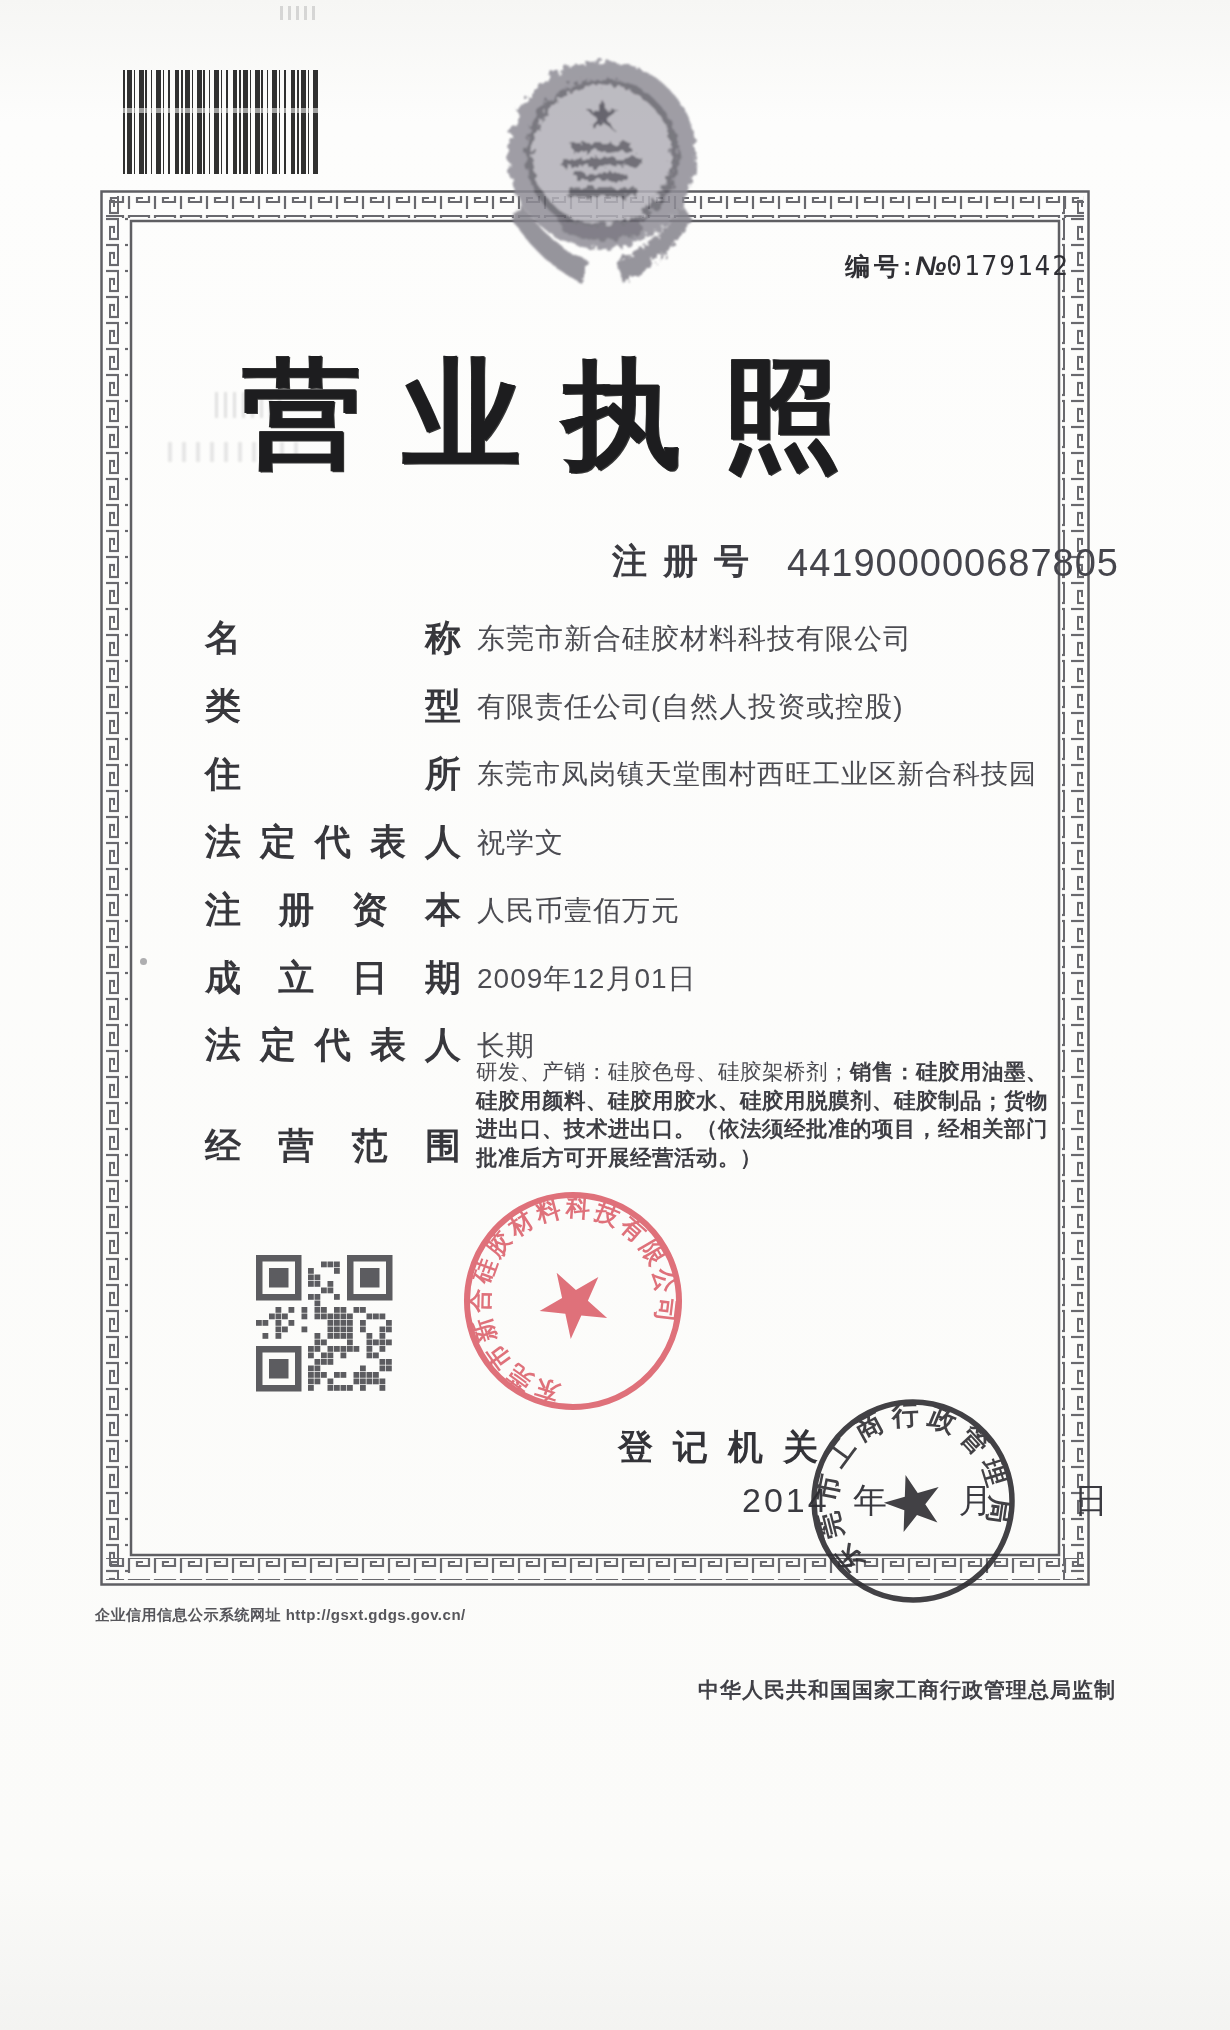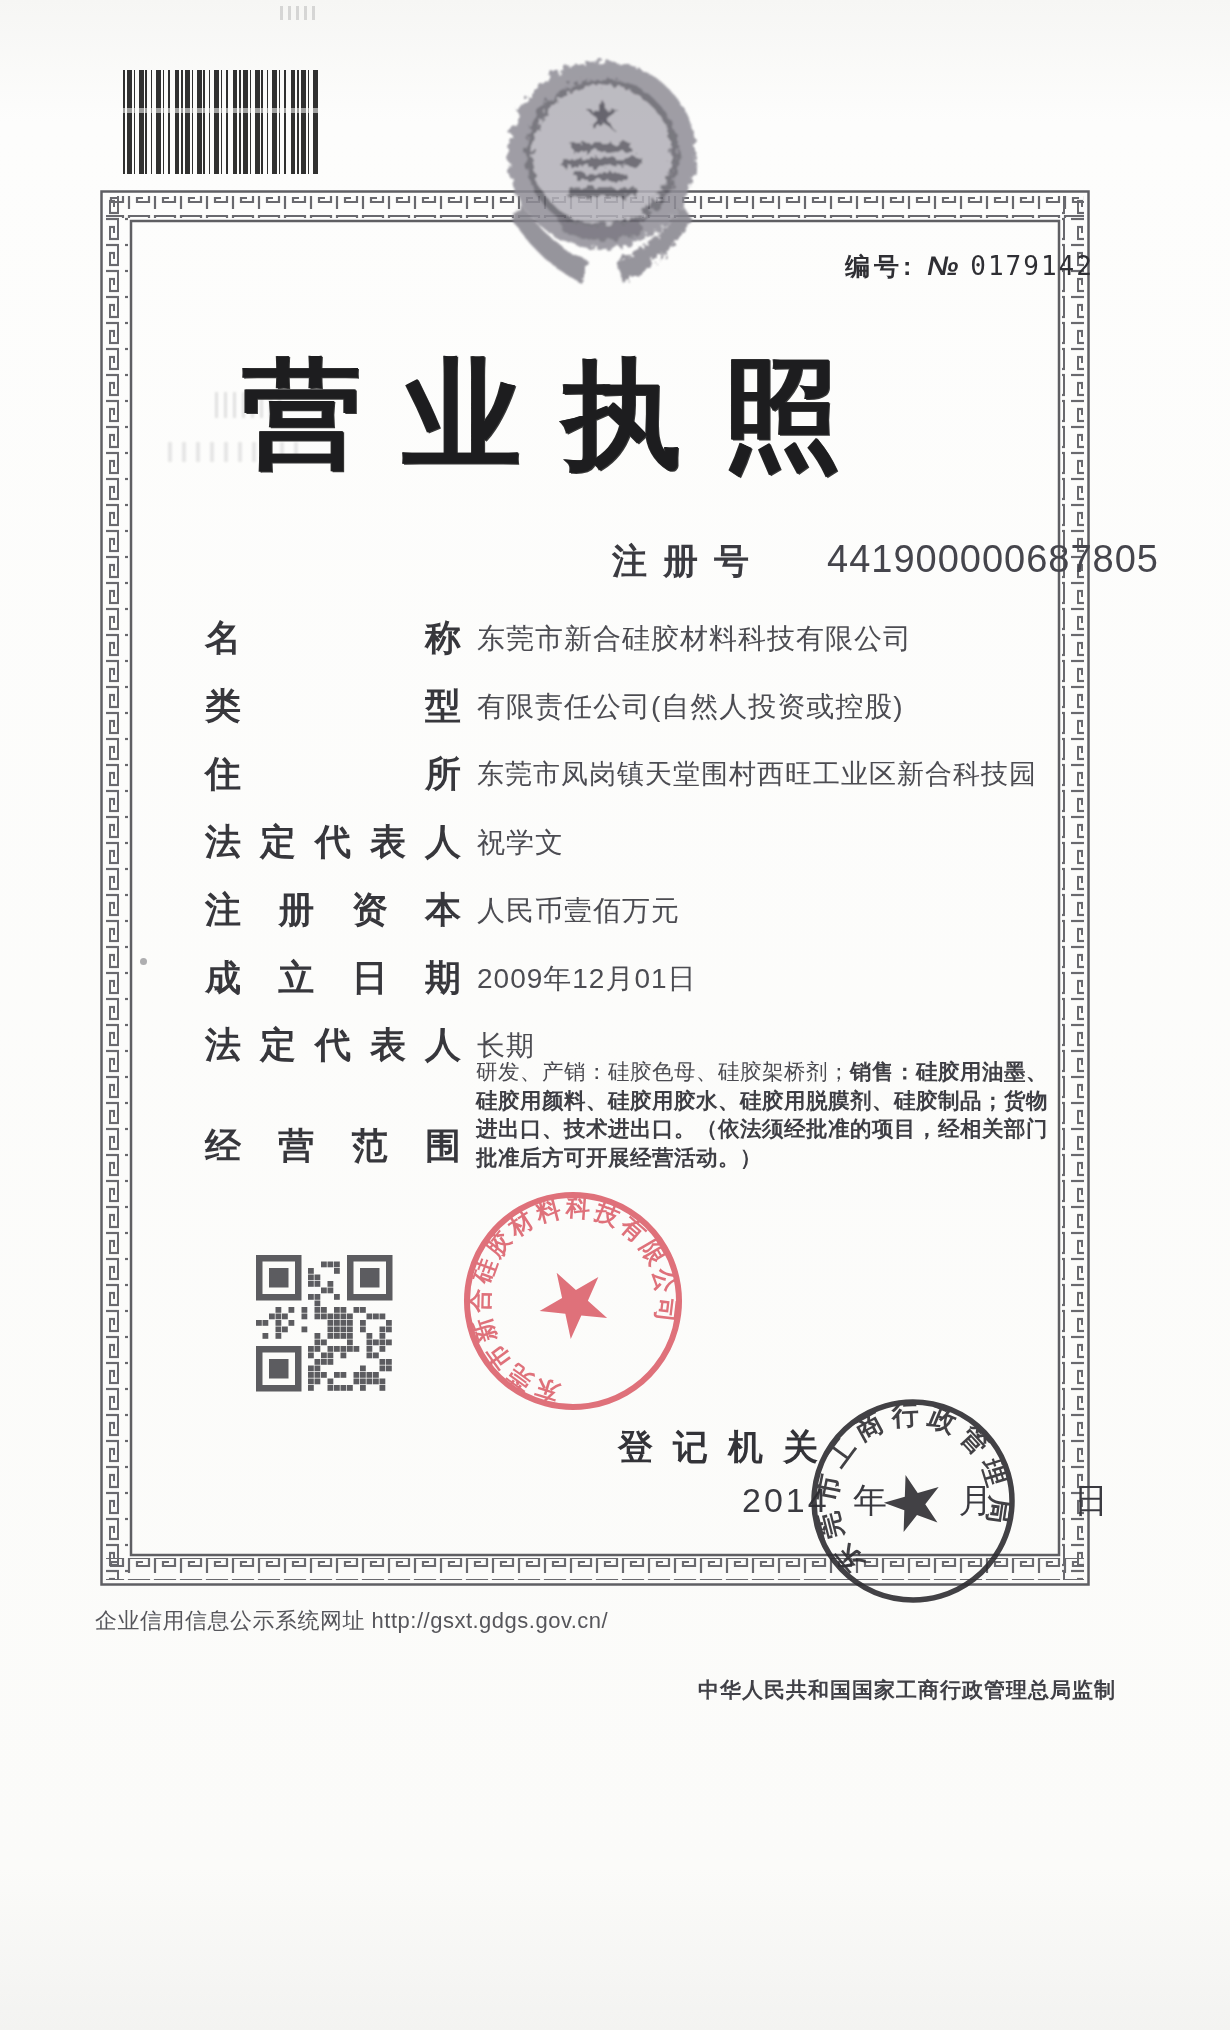--- a/index.html
+++ b/index.html
@@ -14,35 +14,35 @@
       #151515 11px 12px, transparent 12px 16px,
       #151515 16px 21px, transparent 21px 22px,
       #151515 22px 24px, transparent 24px 28px,
       #151515 28px 29px, transparent 29px 33px,
       #151515 33px 38px, transparent 38px 40px,
       #151515 40px 41px, transparent 41px 45px,
       #151515 45px 47px, transparent 47px 52px,
       #151515 52px 56px, transparent 56px 58px);}
   .barcode:after{content:"";position:absolute;left:0;top:38px;width:100%;height:5px;background:#fbfbf9;opacity:.55;}
   .emblem{position:absolute;left:492px;top:55px;width:220px;height:248px;z-index:3;}
-  .serial{position:absolute;left:845px;top:250px;z-index:4;display:flex;align-items:baseline;gap:12px;color:#2f2f34;}
+  .serial{position:absolute;left:845px;top:250px;z-index:4;display:flex;align-items:baseline;color:#2f2f34;}
   .serial .lbl{font-size:25px;letter-spacing:4px;font-weight:600;}
   .serial .no{font-size:27px;font-weight:800;font-style:italic;}
   .serial .num{font-size:26px;font-family:"DejaVu Sans Mono",monospace;letter-spacing:2px;}
 
   
   .frame{position:absolute;left:100px;top:190px;width:990px;height:1396px;z-index:1;opacity:.92;}
 
   
   .license-title{position:absolute;left:100px;top:336px;width:884px;text-align:center;z-index:4;
     font-size:118px;font-weight:900;color:#1d1d1f;letter-spacing:42px;padding-left:42px;box-sizing:border-box;
     text-shadow:1px 1px 0 #3a3a3a, -1px 0 0 #2a2a2a;}
 
   
-  .regline{position:absolute;left:612px;top:538px;z-index:4;display:flex;align-items:flex-start;gap:40px;}
+  .regline{position:absolute;left:612px;top:538px;z-index:4;display:flex;align-items:flex-end;}
   .regline .lbl{font-size:35px;font-weight:600;letter-spacing:16px;color:#3b3b41;}
   .regline .num{font-size:38px;color:#45454c;margin-left:22px;letter-spacing:1px;}
 
   
   .field-row{position:absolute;left:205px;width:865px;display:flex;z-index:4;}
   .field-label{width:256px;flex:0 0 256px;font-size:36px;font-weight:600;color:#37373c;
     text-align:justify;text-align-last:justify;text-justify:inter-character;}
   .field-value{margin-left:16px;font-size:28px;color:#4c4c52;padding-top:6px;letter-spacing:1px;}
   .scope-label{position:absolute;left:205px;top:1086px;width:256px;font-size:36px;font-weight:600;color:#37373c;
     text-align:justify;text-align-last:justify;z-index:4;margin-top:36px;}
@@ -55,21 +55,21 @@
   .company-seal{position:absolute;left:448px;top:1176px;width:250px;height:250px;z-index:5;transform:rotate(-30deg);}
   .registrar-seal{position:absolute;left:798px;top:1386px;width:230px;height:230px;z-index:6;transform:rotate(-16deg);}
   .registrar-label{position:absolute;left:618px;top:1424px;font-size:35px;font-weight:600;letter-spacing:20px;color:#333338;z-index:4;}
   .issue-date{position:absolute;left:742px;top:1478px;font-size:34px;color:#3a3a40;z-index:4;}
   .issue-date .y{letter-spacing:3px;}
   .issue-date .yc{margin-left:14px;}
   .issue-date .mc{margin-left:62px;}
   .issue-date .dc{margin-left:72px;}
 
   
-  .footer-left{position:absolute;left:95px;top:1606px;font-size:22px;color:#56565b;z-index:4;letter-spacing:.5px;}
+  .footer-left{position:absolute;left:95px;top:1606px;font-size:15px;color:#56565b;z-index:4;letter-spacing:.5px;font-weight:bold;}
   .footer-right{position:absolute;left:698px;top:1676px;font-size:21px;font-weight:600;color:#404046;z-index:4;letter-spacing:1px;text-align:right;}
 
   
   .dot-artifact{position:absolute;left:140px;top:958px;width:7px;height:7px;border-radius:50%;background:#6d6d72;opacity:.55;z-index:4;}
   .smudge-a{position:absolute;left:215px;top:392px;width:70px;height:26px;opacity:.16;filter:blur(1px);z-index:2;
     background:repeating-linear-gradient(90deg,#55555a 0 3px,transparent 3px 9px);}
   .smudge-b{position:absolute;left:168px;top:442px;width:130px;height:20px;opacity:.13;filter:blur(1px);z-index:2;
     background:repeating-linear-gradient(90deg,#55555a 0 4px,transparent 4px 14px);}
   .smudge-c{position:absolute;left:280px;top:6px;width:36px;height:14px;opacity:.25;filter:blur(.5px);z-index:2;
     background:repeating-linear-gradient(90deg,#777 0 3px,transparent 3px 8px);}

